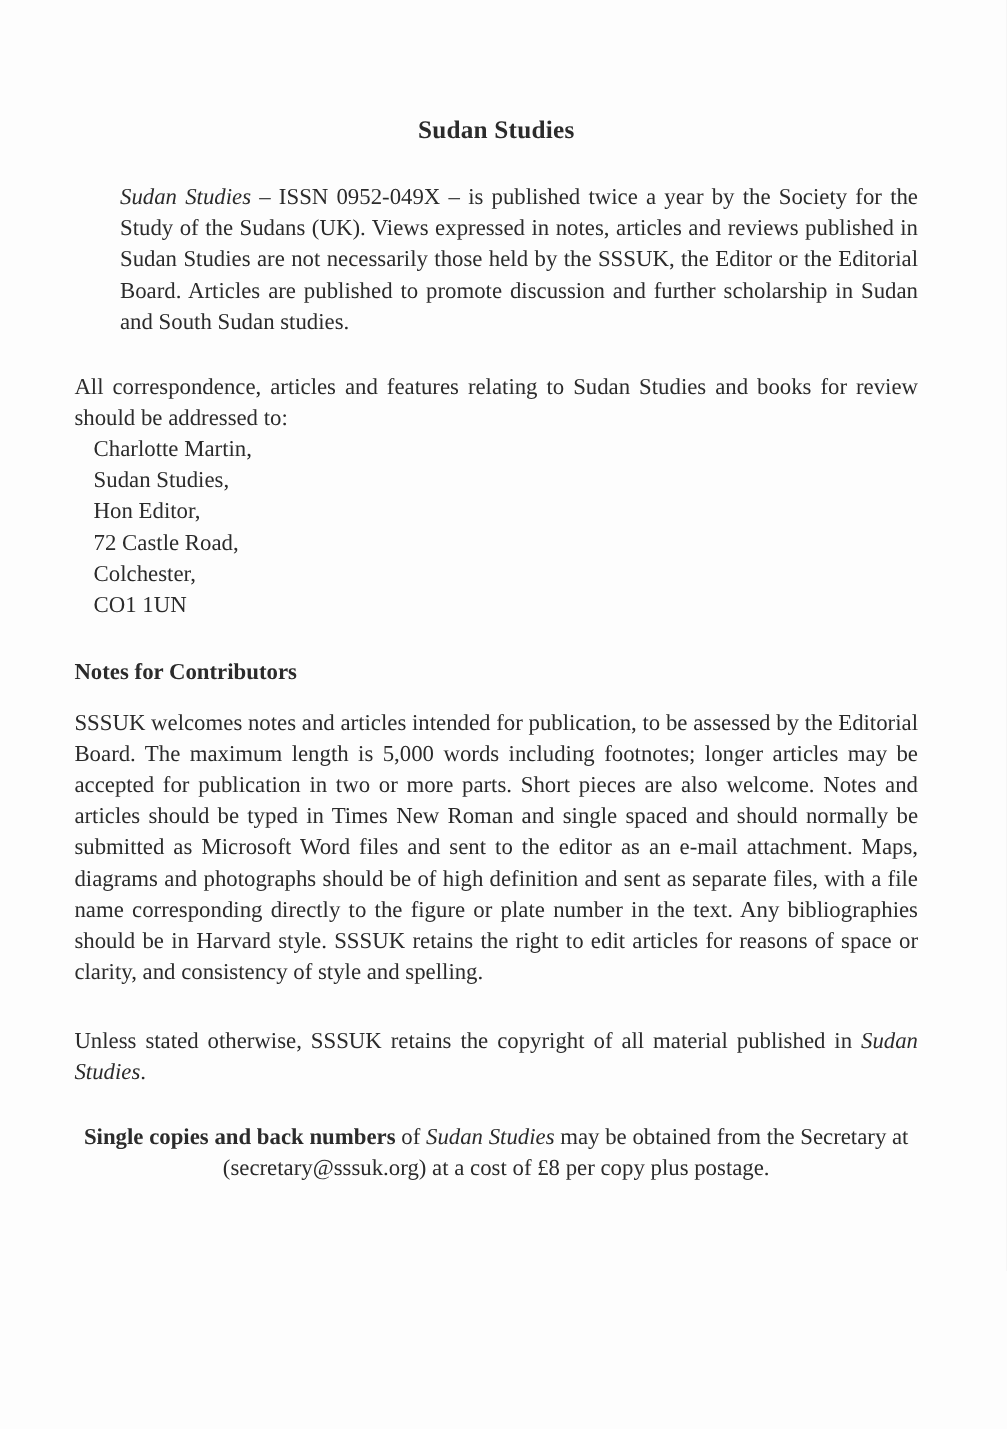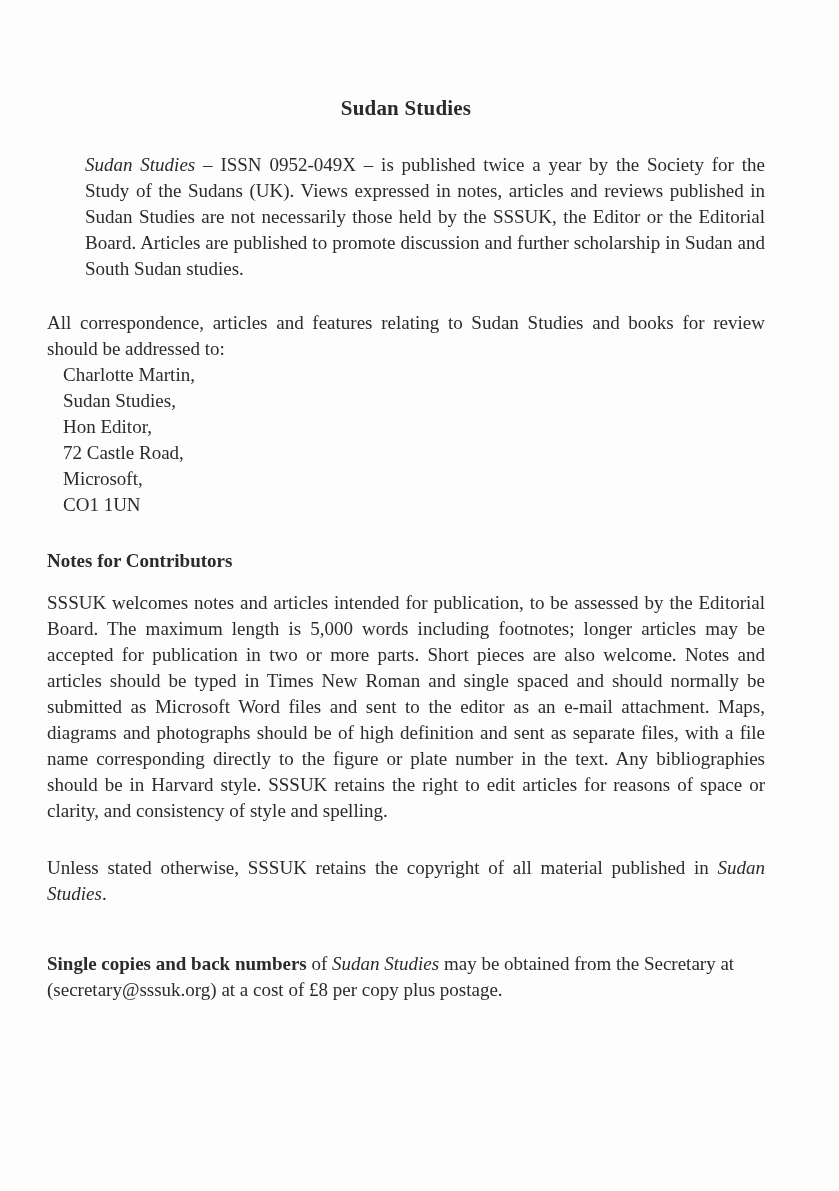--- a/index.html
+++ b/index.html
@@ -11,21 +11,21 @@
     position: relative;
     width: 839px;
     height: 1191px;
     margin: 0 auto;
     background: #fdfdfd;
     color: #2b2b2b;
     font-family: "Liberation Serif", serif;
     overflow: hidden;
   }
   .content {
-    padding: 95px 74px 0 47px;
+    padding: 95px 74px 0 62px;
   }
   .doc-title {
     margin: 0;
     font-size: 21px;
     line-height: 26px;
     font-weight: bold;
     text-align: center;
     letter-spacing: 0.2px;
   }
   p, .para {
@@ -40,40 +40,40 @@
   .address-line   { padding-left: 16px; font-size: 19px; line-height: 26px; }
   .notes-heading {
     margin-top: 30px;
     font-size: 19px;
     line-height: 26px;
     font-weight: bold;
   }
   .notes-body     { margin-top: 0; }
   .author-note    { margin-top: 9px; }
   .copyright-para { margin-top: 31px; }
-  .backnum-para   { margin-top: 44px; text-align: left; }
+  .backnum-para   { margin-top: 28px; text-align: center; }
 </style>
 </head>
 <body>
 
 <div class="page">
   <div class="content">
 
     <h1 class="doc-title">Sudan Studies</h1>
 
     <p class="intro-para justify"><span style="font-style: italic;">Sudan Studies</span><span> – ISSN 0952-049X – is published twice a year by the Society for the Study of the Sudans (UK). Views expressed in notes, articles and reviews published in Sudan Studies are not necessarily those held by the SSSUK, the Editor or the Editorial Board. Articles are published to promote discussion and further scholarship in Sudan and South Sudan studies.</span></p>
 
     <p class="corr-lead justify">All correspondence, articles and features relating to Sudan Studies and books for review should be addressed to:</p>
 
     <div class="address-block">
       <div class="address-line">Charlotte Martin,</div>
       <div class="address-line">Sudan Studies,</div>
       <div class="address-line">Hon Editor,</div>
       <div class="address-line">72 Castle Road,</div>
-      <div class="address-line">Microsoft,</div>
+      <div class="address-line">Colchester,</div>
       <div class="address-line">CO1 1UN</div>
     </div>
 
     <h2 class="notes-heading">Notes for Contributors</h2>
 
     <p class="notes-body justify">SSSUK welcomes notes and articles intended for publication, to be assessed by the Editorial Board. The maximum length is 5,000 words including footnotes; longer articles may be accepted for publication in two or more parts. Short pieces are also welcome. Notes and articles should be typed in Times New Roman and single spaced and should normally be submitted as Microsoft Word files and sent to the editor as an e-mail attachment. Maps, diagrams and photographs should be of high definition and sent as separate files, with a file name corresponding directly to the figure or plate number in the text. Any bibliographies should be in Harvard style. SSSUK retains the right to edit articles for reasons of space or clarity, and consistency of style and spelling.</p>
 
 
     <p class="copyright-para justify"><span>Unless stated otherwise, SSSUK retains the copyright of all material published in </span><span style="font-style: italic;">Sudan Studies</span><span>.</span></p>
 

